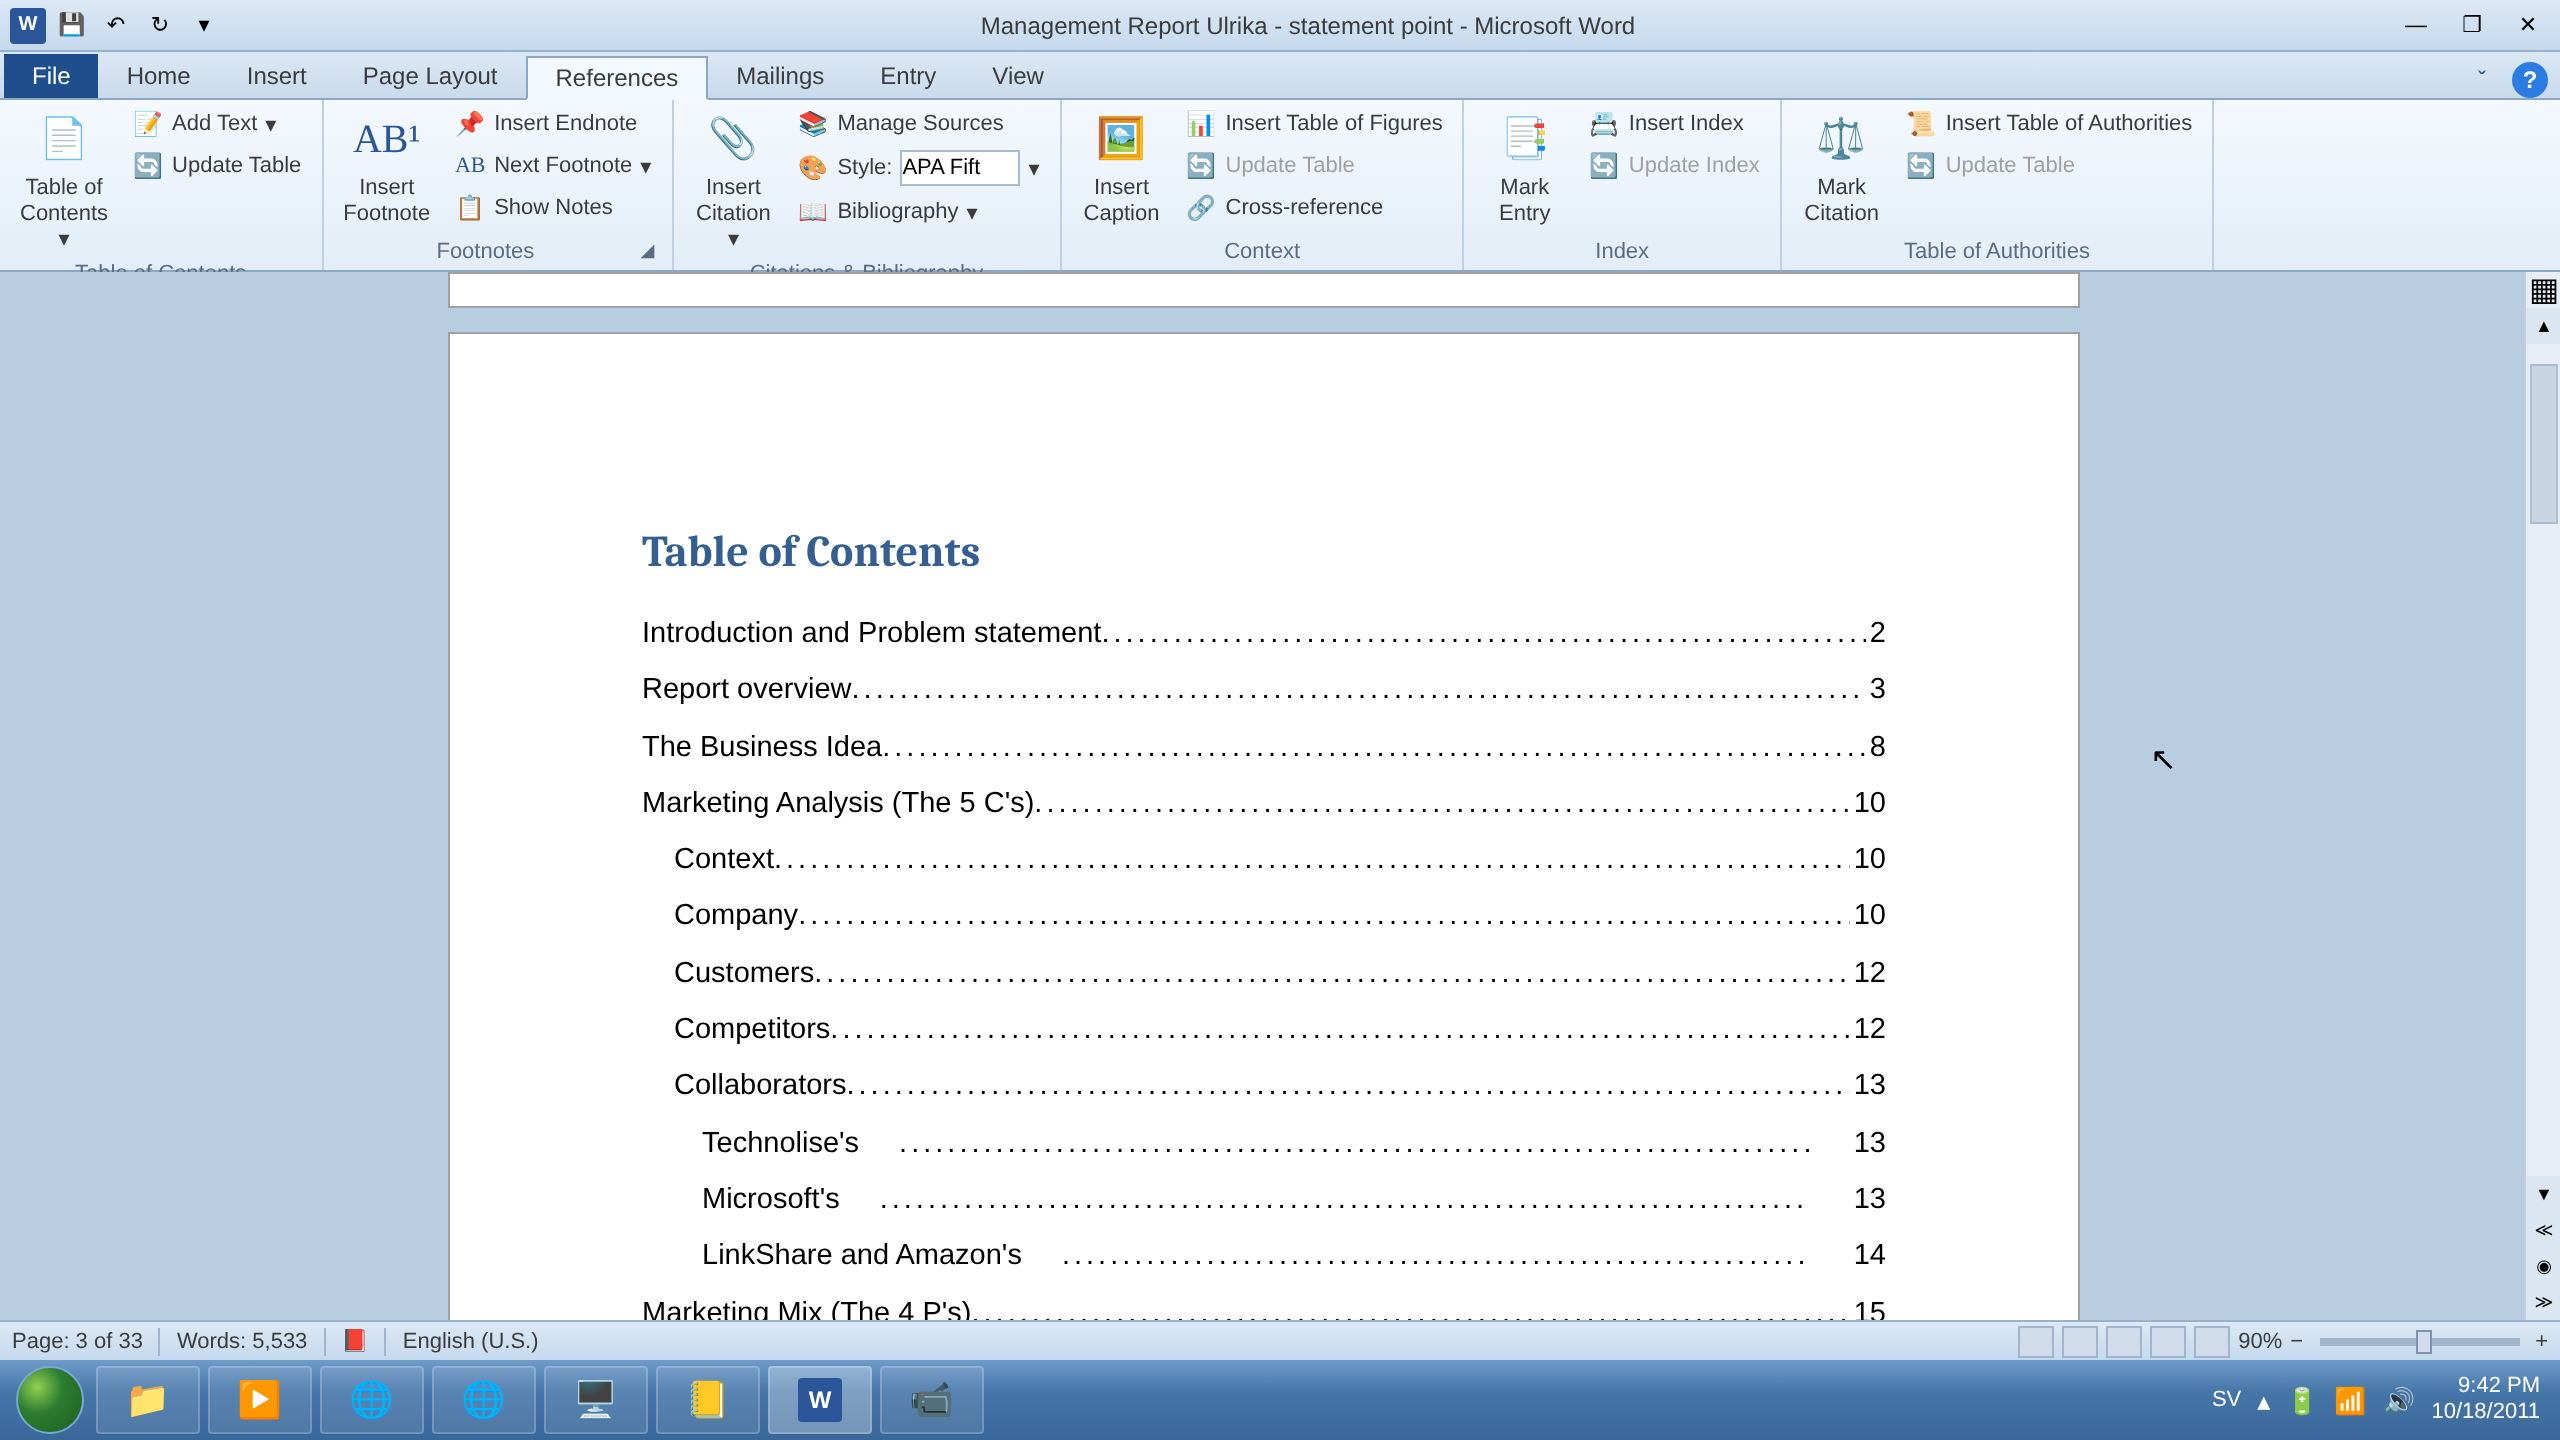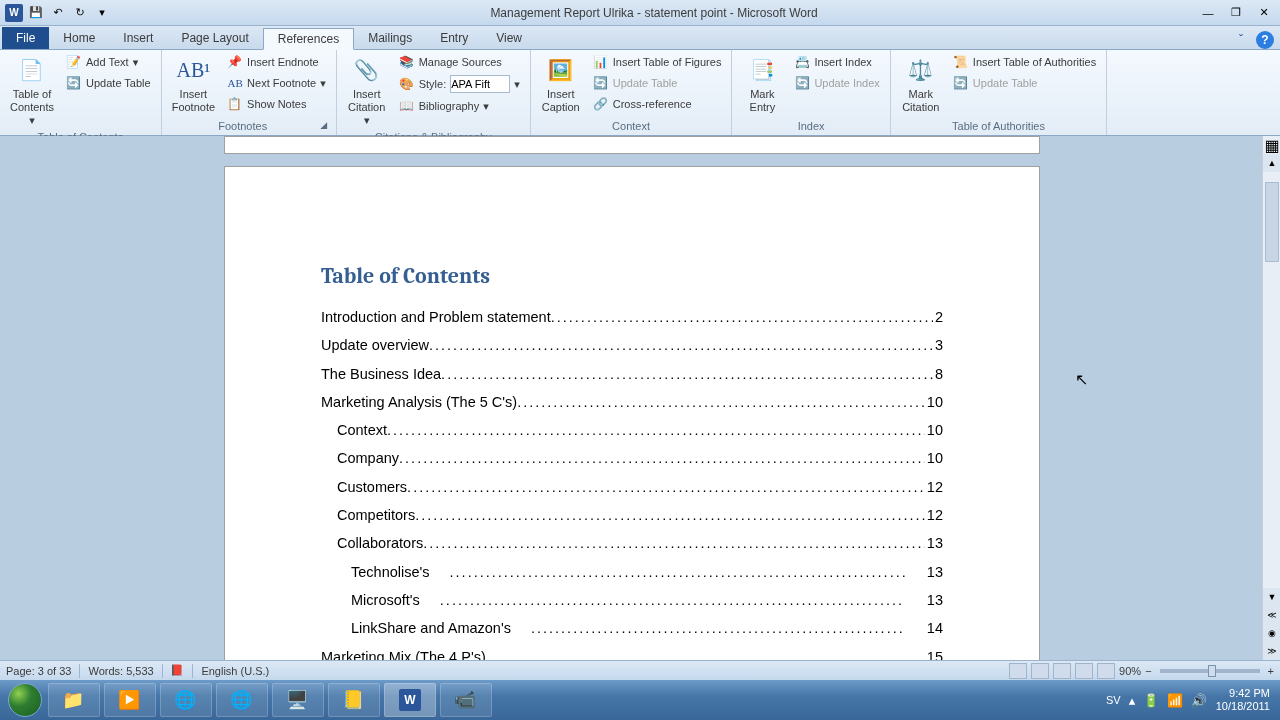--- a/index.html
+++ b/index.html
@@ -257,21 +257,21 @@
   <div class="page-prev"></div>
   <div class="page">
     <div class="toc-title">Table of Contents</div>
     <div id="toc-container">
         <div class="toc-entry">
           <span class="toc-text">Introduction and Problem statement</span>
           <span class="toc-leader">........................................................................................................................................................................................................</span>
           <span class="toc-page">2</span>
         </div>
         <div class="toc-entry">
-          <span class="toc-text">Update overview</span>
+          <span class="toc-text">Report overview</span>
           <span class="toc-leader">........................................................................................................................................................................................................</span>
           <span class="toc-page">3</span>
         </div>
         <div class="toc-entry">
           <span class="toc-text">The Business Idea</span>
           <span class="toc-leader">........................................................................................................................................................................................................</span>
           <span class="toc-page">8</span>
         </div>
         <div class="toc-entry">
           <span class="toc-text">Marketing Analysis (The 5 C's)</span>

